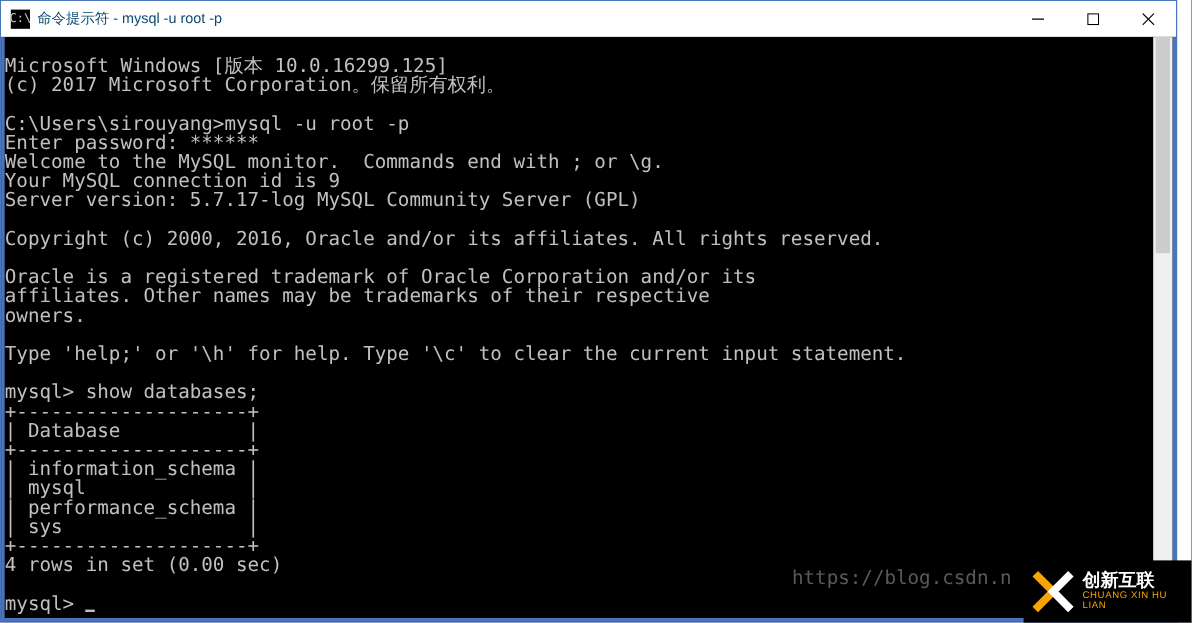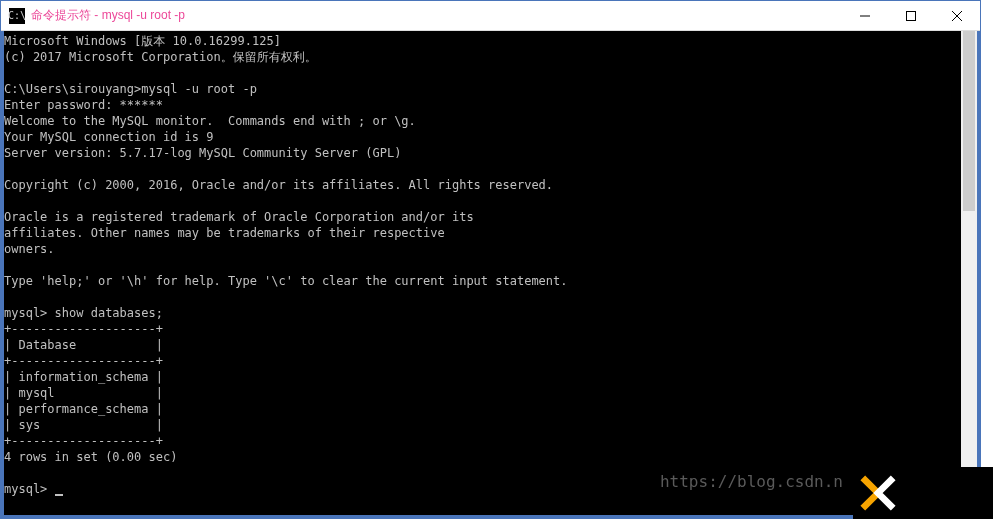--- a/index.html
+++ b/index.html
@@ -36,21 +36,21 @@
       justify-content: center;
     }
     .titlebar-icon-inner {
       color: #ccc;
       font-size: 10px;
       font-family: monospace;
     }
     .titlebar-text {
       margin-left: 6px;
       font-size: 12px;
-      color: #ec4899;
+      color: #0c4a6e;
     }
     .titlebar-controls {
       margin-left: auto;
       display: flex;
     }
     .titlebar-btn {
       width: 46px;
       height: 30px;
       display: flex;
       align-items: center;
@@ -64,23 +64,23 @@
       border: 3px solid #4a75ba;
       border-top: none;
       display: flex;
       position: relative;
     }
     .terminal {
       flex: 1;
       background: #000;
       color: #c0c0c0;
       font-family: "NSimSun", "SimSun", "Consolas", monospace;
-      font-size: 12px;
+      font-size: 16px;
       line-height: 16px;
-      padding: 2px 0 0 0;
+      padding: 16px 0 0 0;
       white-space: pre;
       overflow: hidden;
     }
     .scrollbar {
       width: 16px;
       background: #f0f0f0;
       position: relative;
     }
     .scroll-thumb {
       position: absolute;
@@ -199,13 +199,17 @@
 
 <div class="watermark">https://blog.csdn.n</div>
 
 <div class="logo-badge">
   <div class="logo-x">
     <svg viewBox="0 0 40 40">
       <path d="M4 4 L20 20 L4 36" fill="none" stroke="#f7a400" stroke-width="7" stroke-linejoin="miter"></path>
       <path d="M36 4 L20 20 L36 36" fill="none" stroke="#fff" stroke-width="7" stroke-linejoin="miter"></path>
     </svg>
   </div>
+  <div class="logo-text">
+    <span class="logo-text-cn">创新互联</span>
+    <span class="logo-text-en">CHUANG XIN HU LIAN</span>
+  </div>
 </div>
 
 </body></html>

